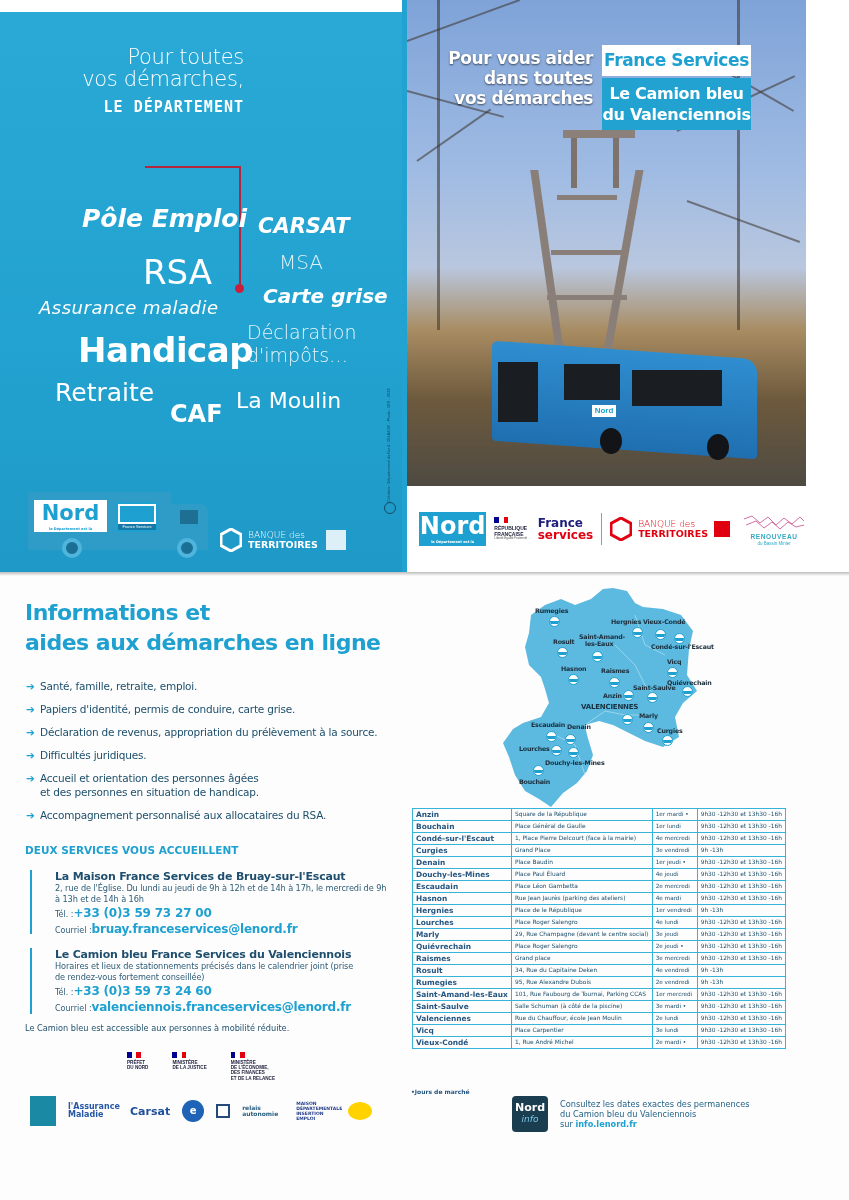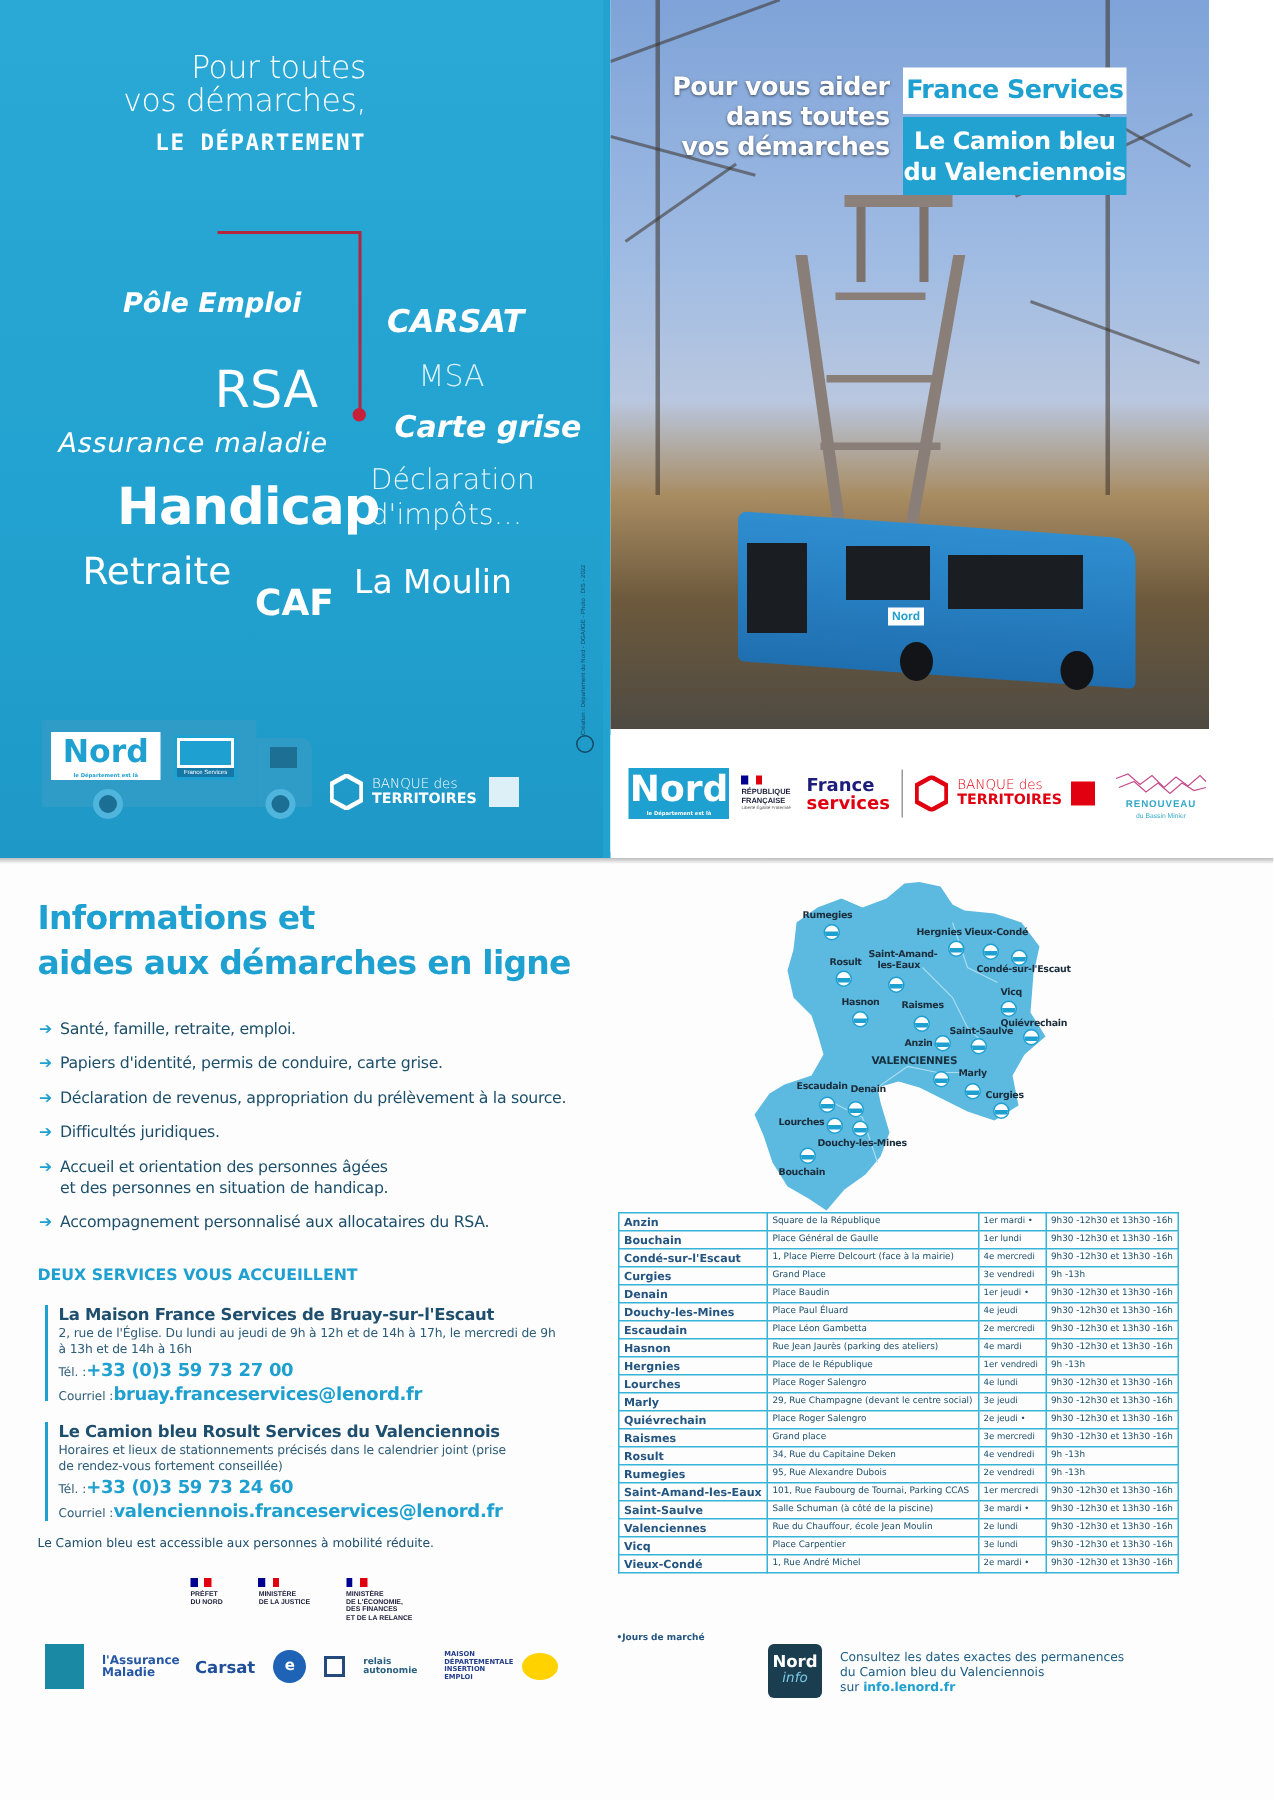--- a/index.html
+++ b/index.html
@@ -1,34 +1,34 @@
 <!DOCTYPE html>
 <html><head>
 <meta charset="utf-8">
 <style>
   * { box-sizing: border-box; margin: 0; padding: 0; }
   html, body { width: 849px; height: 1200px; background: #ffffff; overflow: hidden; }
   body { position: relative; font-family: "Liberation Sans", sans-serif; }
 
   
   .cover-left {
-    position: absolute; left: 0; top: 0; width: 402px; height: 572px;
+    position: absolute; left: 0; top: 12px; width: 402px; height: 572px;
     background: linear-gradient(180deg, #2aa9d6 0%, #22a2d0 60%, #1e98c7 100%);
     overflow: hidden;
   }
   .intro { position: absolute; right: 158px; top: 34px; text-align: right; color: #fff; }
   .intro .l1, .intro .l2 { font-size: 21px; font-weight: 300; line-height: 22px; font-family: "DejaVu Sans", sans-serif; letter-spacing: -0.3px; }
   .intro .l3, .intro .l4 { font-size: 15px; font-weight: 700; line-height: 26px; font-family: "DejaVu Sans Mono", monospace; letter-spacing: 1px; }
   .intro .l3 { margin-top: 4px; }
   .red-line-h { position: absolute; left: 145px; top: 154px; width: 95px; height: 2px; background: #b3263e; }
   .red-line-v { position: absolute; left: 239px; top: 154px; width: 2px; height: 122px; background: #b3263e; }
   .red-dot { position: absolute; left: 235px; top: 272px; width: 9px; height: 9px; border-radius: 50%; background: #c8203a; }
 
   .word { position: absolute; color: #fff; white-space: nowrap; font-family: "DejaVu Sans", sans-serif; }
-  .w-pole { left: 82px; top: 192px; font-size: 18px; font-weight: 700; font-style: italic; }
+  .w-pole { left: 82px; top: 192px; font-size: 25px; font-weight: 700; font-style: italic; }
   .w-carsat { left: 258px; top: 202px; font-size: 21px; font-weight: 700; font-style: italic; }
   .w-rsa { left: 143px; top: 240px; font-size: 34px; font-weight: 400; }
   .w-msa { left: 279px; top: 238px; font-size: 20px; font-weight: 300; opacity: 0.85; }
   .w-carte { left: 263px; top: 272px; font-size: 20px; font-weight: 700; font-style: italic; }
   .w-assur { left: 39px; top: 285px; font-size: 18px; font-style: italic; font-weight: 300; letter-spacing: 0.5px; }
   .w-handi { left: 78px; top: 318px; font-size: 34px; font-weight: 700; letter-spacing: -0.5px; }
   .w-decl { left: 247px; top: 309px; font-size: 19px; font-weight: 300; line-height: 23px; opacity: 0.9; }
   .w-retr { left: 55px; top: 366px; font-size: 25px; font-weight: 400; }
   .w-caf { left: 170px; top: 388px; font-size: 24px; font-weight: 700; }
   .w-poste { left: 236px; top: 376px; font-size: 22px; font-weight: 400; }
@@ -102,21 +102,21 @@
   .renouveau .t2 { font-size: 4.5px; color: #34a9c7; line-height: 5px; }
 
   
   .inside { position: absolute; left: 0; top: 574px; width: 849px; height: 626px; background: #fdfdfd; }
   .fold-shadow { position: absolute; left: 0; top: 572px; width: 849px; height: 4px; background: linear-gradient(180deg, #bdbdbd, #fdfdfd); }
   .h-info { position: absolute; left: 25px; top: 598px; font-size: 22px; font-weight: 700; color: #1ea0d0; line-height: 30px; font-family: "DejaVu Sans", sans-serif; letter-spacing: -0.5px; }
   .bullets { position: absolute; left: 26px; top: 680px; width: 370px; }
   .bullet { display: flex; font-size: 10.5px; color: #1d4f6b; line-height: 13.5px; margin-bottom: 9.5px; font-family: "DejaVu Sans", sans-serif; letter-spacing: -0.2px; }
   .bullet .arr { color: #1ea0d0; font-weight: 700; width: 14px; flex: none; }
   .deux { position: absolute; left: 25px; top: 844px; font-size: 10.5px; font-weight: 700; color: #1ea0d0; font-family: "DejaVu Sans", sans-serif; }
-  .svc { position: absolute; left: 30px; border-left: 2px solid #1ea0d0; padding-left: 7px; font-family: "DejaVu Sans", sans-serif; color: #1d4f6b; }
+  .svc { position: absolute; left: 30px; border-left: 2px solid #1ea0d0; padding-left: 23px; font-family: "DejaVu Sans", sans-serif; color: #1d4f6b; }
   .svc1 { top: 870px; height: 64px; }
   .svc2 { top: 948px; height: 66px; }
   .svc .title { font-size: 11px; font-weight: 700; color: #1f4f6e; line-height: 13px; letter-spacing: -0.2px; }
   .svc .desc { font-size: 8.2px; line-height: 10.5px; color: #2e5d78; letter-spacing: -0.1px; }
   .svc .tel-row, .svc .mail-row { display: flex; align-items: baseline; margin-top: 2px; }
   .svc .lbl { font-size: 8px; color: #2e5d78; }
   .svc .val { font-size: 12px; font-weight: 700; color: #1ea0d0; letter-spacing: -0.2px; }
   .access { position: absolute; left: 25px; top: 1023px; font-size: 8.2px; color: #1f4f6e; font-family: "DejaVu Sans", sans-serif; }
 
   .min-logos { position: absolute; left: 127px; top: 1052px; display: flex; gap: 24px; }
@@ -352,21 +352,21 @@
     <span class="lbl">Tél. : </span>
     <span class="val">+33 (0)3 59 73 27 00</span>
   </div>
   <div class="mail-row">
     <span class="lbl">Courriel : </span>
     <span class="val">bruay.franceservices@lenord.fr</span>
   </div>
 </div>
 
 <div class="svc svc2">
-  <div class="title">Le Camion bleu Rosult Services du Valenciennois</div>
+  <div class="title">Le Camion bleu France Services du Valenciennois</div>
   <div class="desc" style="width:300px">Horaires et lieux de stationnements précisés dans le calendrier joint (prise de rendez-vous fortement conseillée)</div>
   <div class="tel-row">
     <span class="lbl">Tél. : </span>
     <span class="val">+33 (0)3 59 73 24 60</span>
   </div>
   <div class="mail-row">
     <span class="lbl">Courriel : </span>
     <span class="val">valenciennois.franceservices@lenord.fr</span>
   </div>
 </div>

